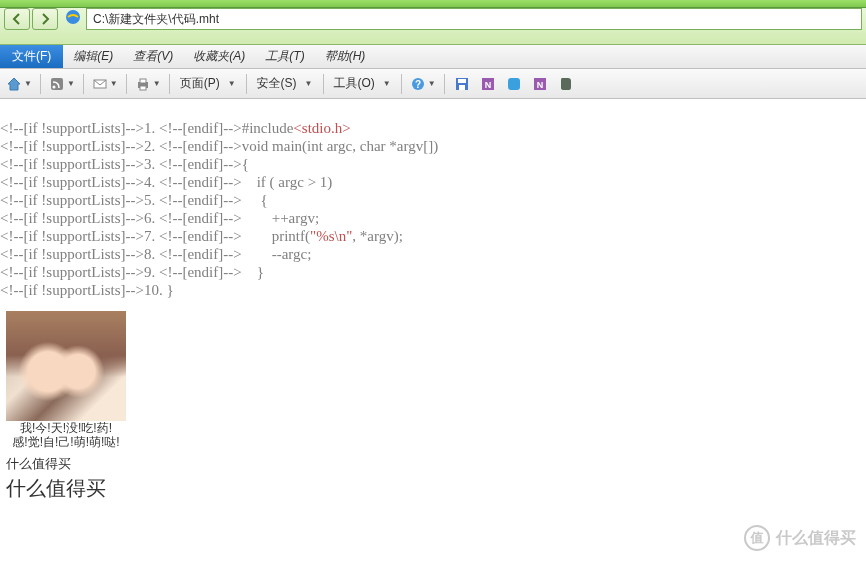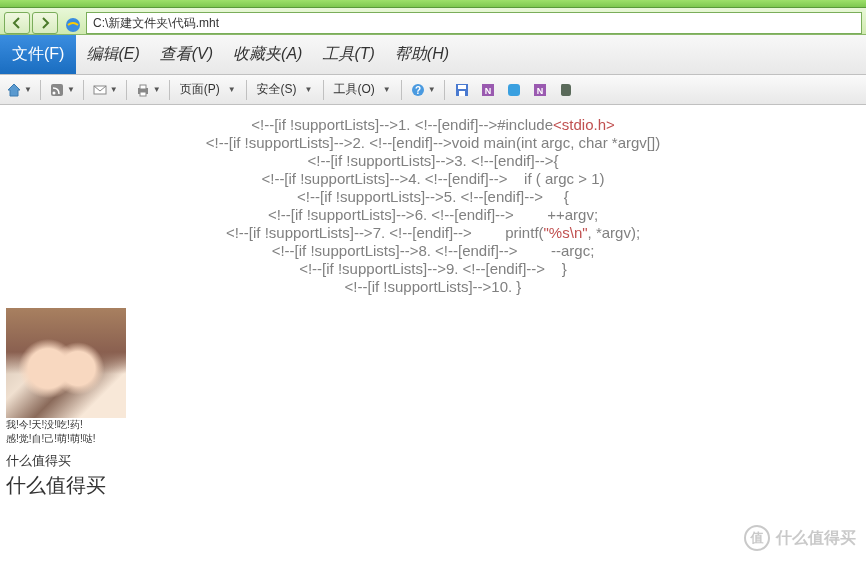--- a/index.html
+++ b/index.html
@@ -1,39 +1,39 @@
 <!DOCTYPE html>
 <html><head>
 <meta charset="utf-8">
 <style>
 * { margin: 0; padding: 0; box-sizing: border-box; }
 body { width: 866px; height: 561px; font-family: "Microsoft YaHei", Arial, sans-serif; background: #fff; overflow: hidden; position: relative; }
 .titlebar { height: 8px; background: linear-gradient(#9de06a, #7ec850); border-bottom: 1px solid #5a9a3a; }
-.navbar { height: 27px; background: linear-gradient(#e8f8d8, #d0eab0); display: flex; align-items: flex-end; padding: 0 4px; border-bottom: 1px solid #8bb86a; }
+.navbar { height: 37px; background: linear-gradient(#e8f8d8, #d0eab0); display: flex; align-items: flex-start; padding: 0 4px; border-bottom: 1px solid #8bb86a; }
 .navbtn { width: 26px; height: 22px; border: 1px solid #7aad5a; border-radius: 3px; background: linear-gradient(#f0f8e0, #d8ecc0); margin-right: 2px; display: flex; align-items: center; justify-content: center; cursor: pointer; }
 .navbtn svg { width: 12px; height: 12px; }
 .ie-icon { width: 18px; height: 18px; margin: 0 4px; }
 .addrbar { flex: 1; height: 22px; background: #fff; border: 1px solid #7aad5a; display: flex; align-items: center; padding: 0 6px; font-size: 12px; color: #333; }
-.menubar { height: 40px; background: linear-gradient(#f8f8f8, #e8e8e8); display: flex; align-items: stretch; border-bottom: 1px solid #c0c0c0; font-size: 16px; }
+.menubar { height: 24px; background: linear-gradient(#f8f8f8, #e8e8e8); display: flex; align-items: stretch; border-bottom: 1px solid #c0c0c0; font-size: 12px; }
 .file-tab { background: linear-gradient(#3a8de0, #1a6dc0); color: #fff; padding: 0 12px; display: flex; align-items: center; cursor: pointer; }
 .menu-item { padding: 0 10px; display: flex; align-items: center; color: #333; cursor: pointer; font-style: italic; }
 .toolbar { height: 30px; background: linear-gradient(#fafafa, #e8e8e8); display: flex; align-items: center; padding: 0 4px; gap: 4px; border-bottom: 1px solid #c0c0c0; font-size: 12px; }
 .tbtn { width: 22px; height: 22px; display: flex; align-items: center; justify-content: center; cursor: pointer; border-radius: 2px; }
 .tbtn-drop { display: flex; align-items: center; cursor: pointer; padding: 0 2px; }
 .tbtn-text { display: flex; align-items: center; cursor: pointer; padding: 0 4px; color: #333; gap: 6px; }
 .sep { width: 1px; height: 20px; background: #c0c0c0; margin: 0 2px; }
 .caret { font-size: 8px; color: #555; margin-left: 2px; }
-.code-area { padding: 11px 0 8px 0; font-family: Liberation Sans, sans-serif; font-size: 15px; line-height: 18px; white-space: pre; color: #808080; text-align: center; }
+.code-area { padding: 20px 0 8px 0; font-family: Liberation Serif, serif; font-size: 15px; line-height: 18px; white-space: pre; color: #808080; }
 .pp { color: #808080; }
 .inc { color: #c05050; }
 .kw { color: #808080; }
 .str { color: #c05050; }
 .avatar { width: 120px; height: 110px; background: linear-gradient(135deg, #e8d8c8 0%, #d8c8b8 20%, #f0e0d0 40%, #8a6a5a 60%, #f8e8d8 80%); margin: 4px 0 0 6px; position: relative; overflow: hidden; }
 .avatar::before { content: ""; position: absolute; inset: 0; background: radial-gradient(circle at 35% 55%, #f8d8c0 20%, transparent 30%), radial-gradient(circle at 60% 55%, #f8d8c0 18%, transparent 28%), linear-gradient(180deg, #a88060 0%, #8a6050 40%, transparent 60%); }
-.caption { font-size: 10px; color: #333; margin-left: 6px; line-height: 14px; text-align: left; width: 120px; }
+.caption { font-size: 12px; color: #333; margin-left: 6px; line-height: 14px; text-align: center; width: 120px; }
 .link-small { font-size: 13px; color: #333; margin: 6px 0 0 6px; text-align: left; }
 .link-big { font-size: 20px; color: #333; margin: 2px 0 0 6px; text-align: left; }
 .watermark { position: absolute; right: 10px; bottom: 10px; display: flex; align-items: center; gap: 6px; opacity: 0.45; }
 .wm-circle { width: 26px; height: 26px; border: 2px solid #888; border-radius: 50%; display: flex; align-items: center; justify-content: center; font-size: 13px; color: #888; font-weight: bold; }
 .wm-text { font-size: 16px; color: #888; font-weight: bold; }
 </style>
 </head>
 <body>
 
 <div class="titlebar"></div>

